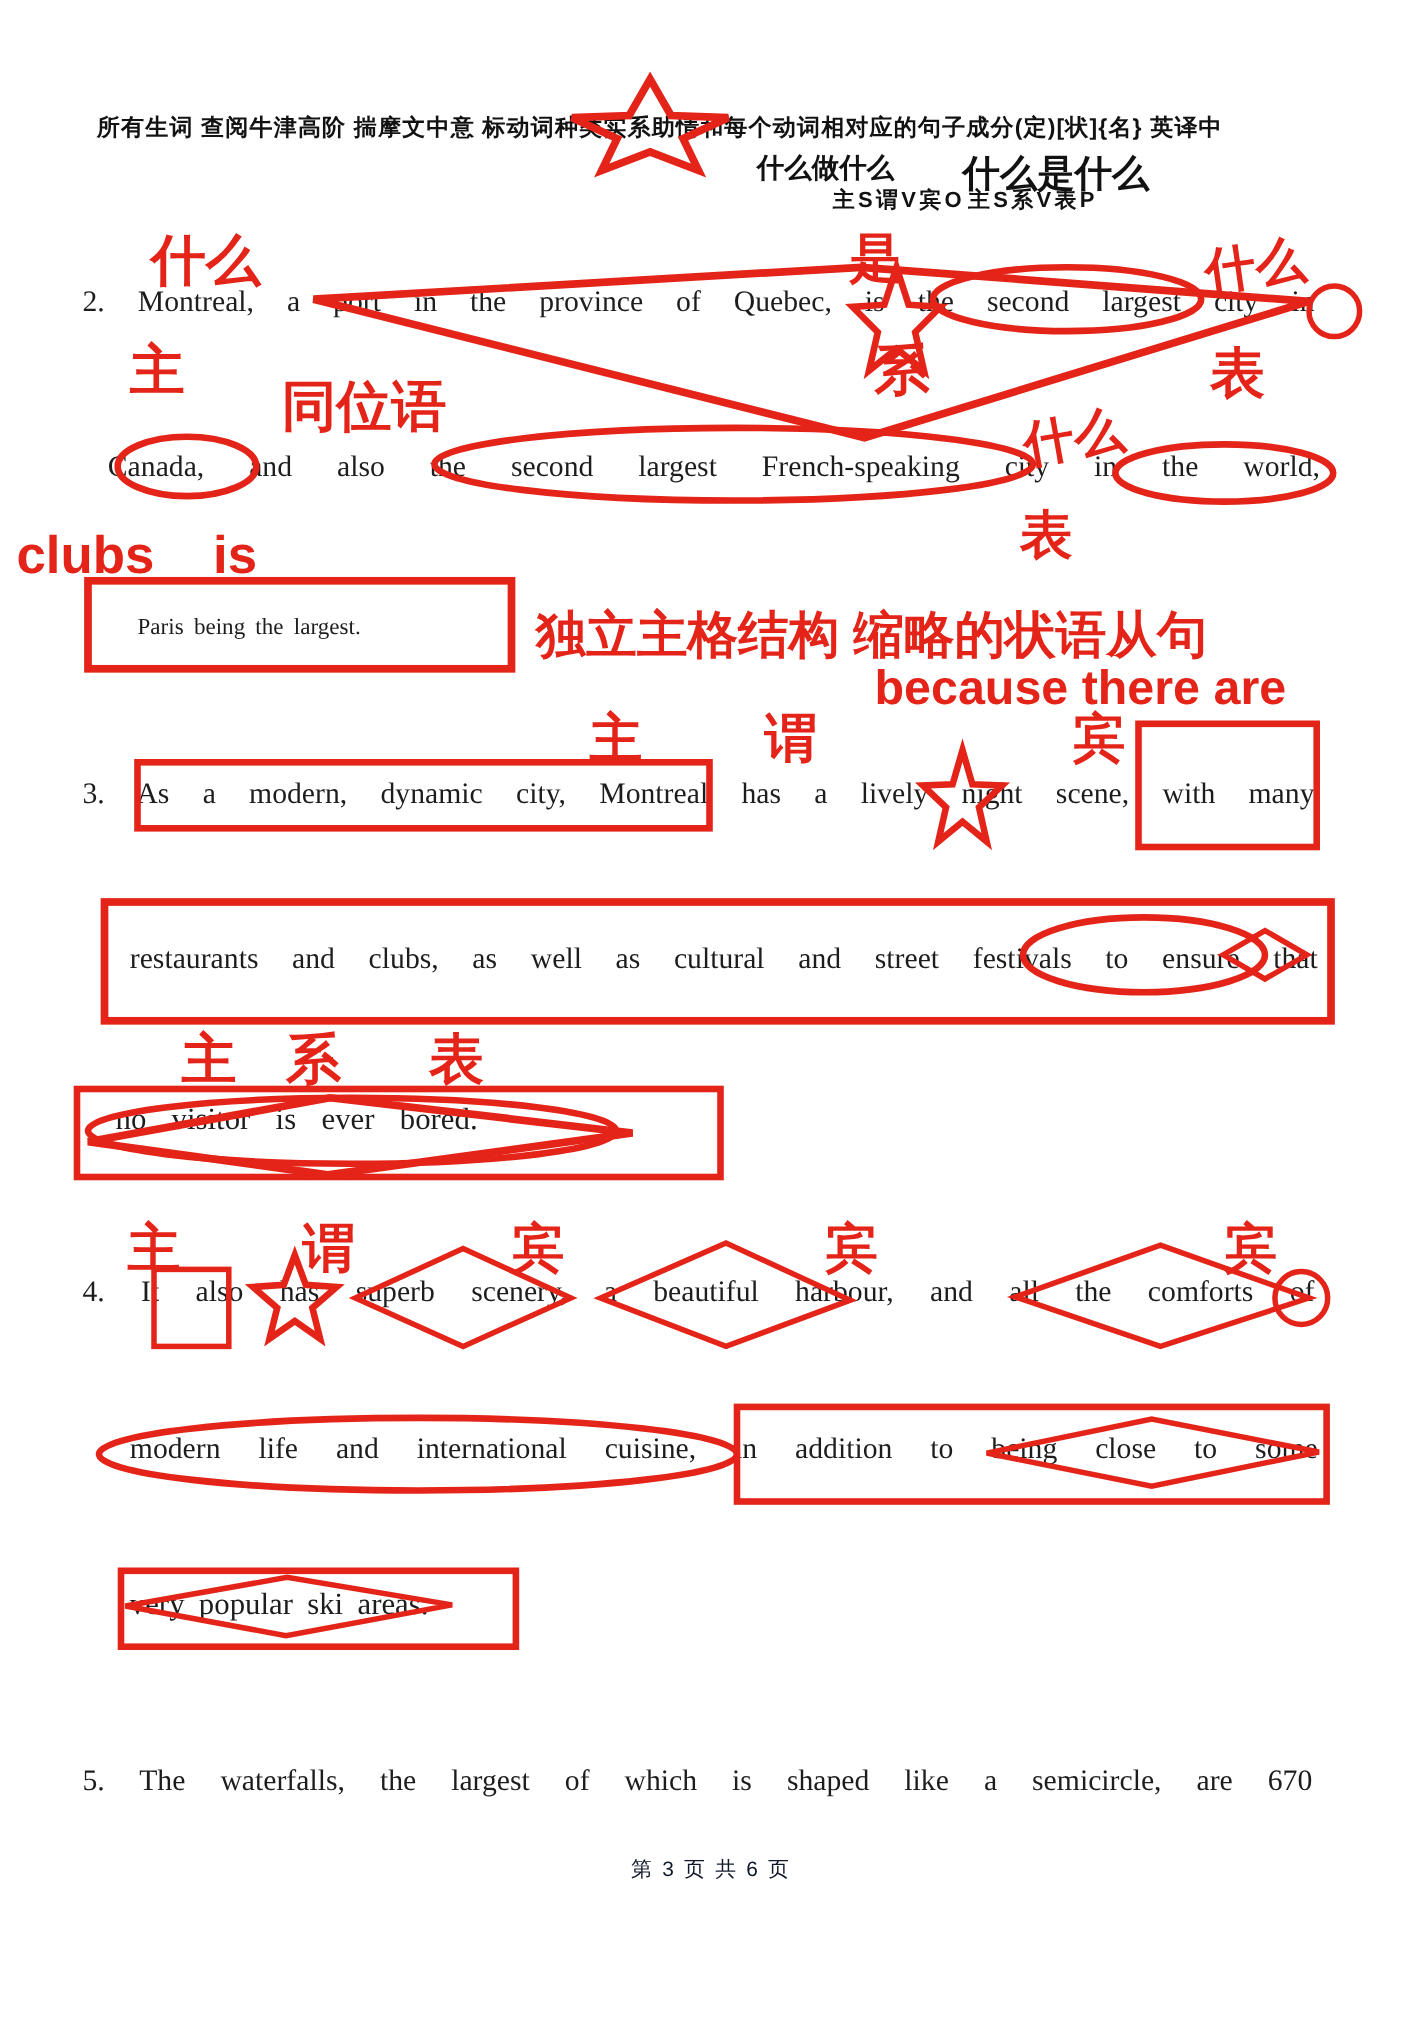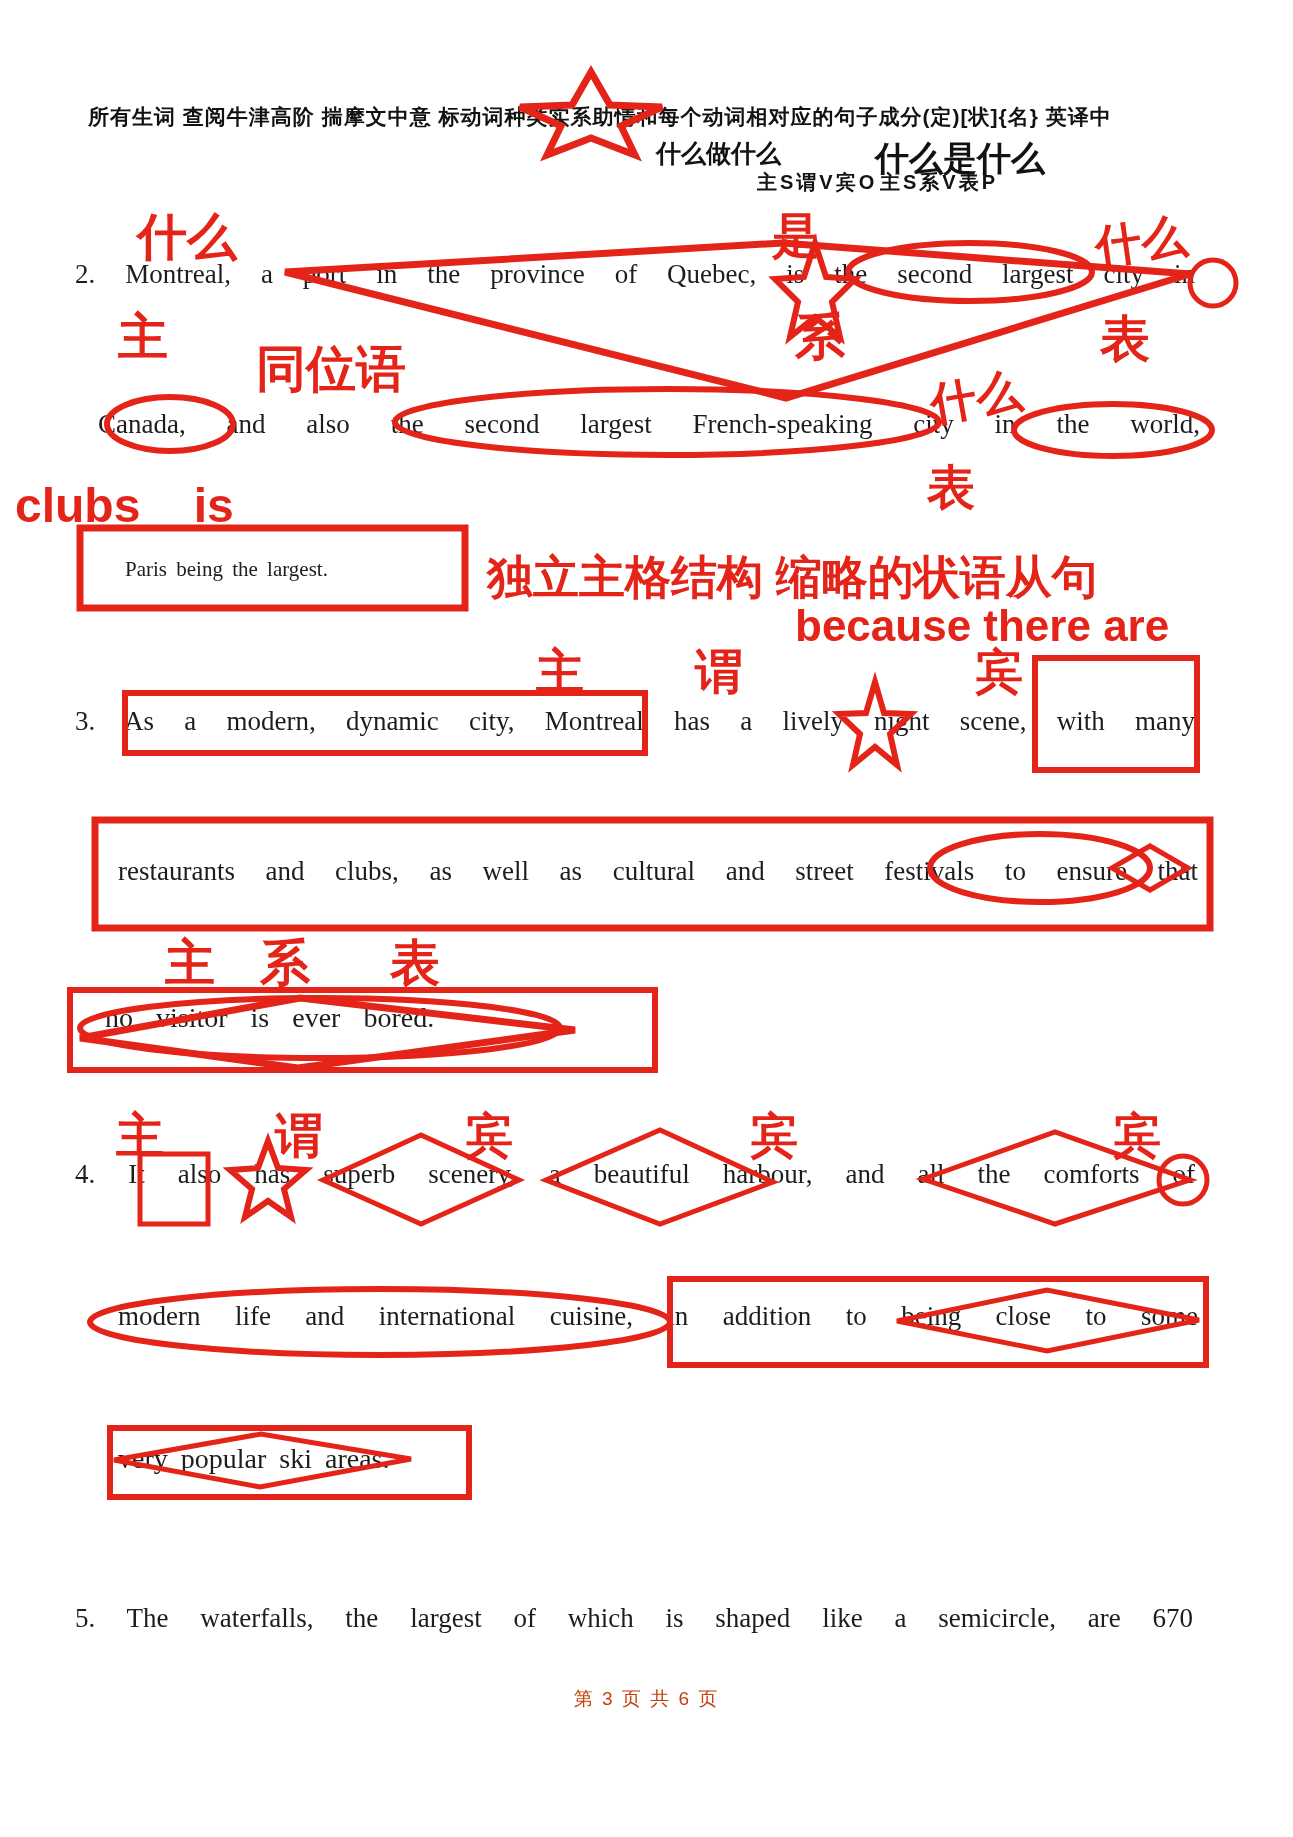--- a/index.html
+++ b/index.html
@@ -9,29 +9,29 @@
   .abs { position:absolute; }
   .en  { font-family:"Liberation Serif","DejaVu Serif",serif; font-size:27px; color:#1d1d1d;
          line-height:1.25; z-index:1; }
   .just{ text-align:justify; text-align-last:justify; }
   .hdr { font-family:"Liberation Sans","DejaVu Sans",sans-serif; font-weight:bold; color:#121212;
          white-space:nowrap; z-index:1; line-height:1.2; }
   .red { font-family:"Liberation Sans","DejaVu Sans",sans-serif; font-weight:bold; color:#e42418;
          line-height:1; white-space:pre; z-index:4; }
   svg.marks { position:absolute; left:0; top:0; z-index:3; }
   svg.marks * { fill:none; stroke:#e42418; stroke-linejoin:miter; }
-  .footer { font-family:"Liberation Sans","DejaVu Sans",sans-serif; color:#c2410c; letter-spacing:2px; }
+  .footer { font-family:"Liberation Sans","DejaVu Sans",sans-serif; color:#0f172a; letter-spacing:2px; }
 </style>
 </head>
 <body>
 
 <div class="page">
 
   <div class="abs hdr" style="left:88px; top:104px; font-size:21px; letter-spacing:1px;">所有生词 查阅牛津高阶 揣摩文中意 标动词种类实系助情和每个动词相对应的句子成分(定)[状]{名} 英译中</div>
-  <div class="abs hdr" style="left:656px; top:138px; font-size:25px;">什么做什么</div>
+  <div class="abs hdr" style="left:688px; top:138px; font-size:25px;">什么做什么</div>
   <div class="abs hdr" style="left:875px; top:138px; font-size:34px;">什么是什么</div>
   <div class="abs hdr" style="left:757px; top:170px; font-size:20px; letter-spacing:3px;">主S谓V宾O</div>
   <div class="abs hdr" style="left:880px; top:170px; font-size:20px; letter-spacing:3px;">主S系V表P</div>
 
   <div class="abs en just" style="left:75px; top:258px; width:1120px;">2.  Montreal, a port in the province of Quebec, is the second largest city in</div>
   <div class="abs en just" style="left:98px; top:408px; width:1102px;">Canada, and also the second largest French-speaking city in the world,</div>
   <div class="abs en" style="left:125px; top:556px; font-size:21px; word-spacing:4px;">Paris being the largest.</div>
 
   <div class="abs en just" style="left:75px; top:705px; width:1120px;">3. As a modern, dynamic city, Montreal has a lively night scene, with many</div>
   <div class="abs en just" style="left:118px; top:855px; width:1080px;">restaurants and clubs, as well as cultural and street festivals to ensure that</div>

